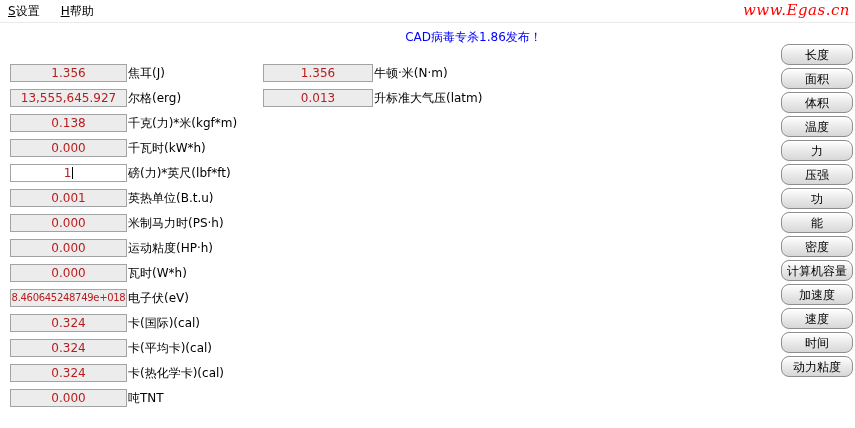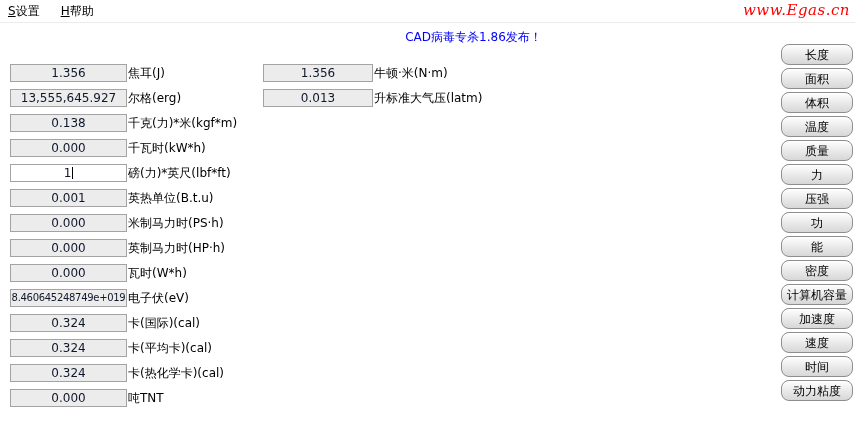--- a/index.html
+++ b/index.html
@@ -39,21 +39,21 @@
 
   
   .col { position:absolute; top:64px; }
   .col-left { left:10px; }
   .col-mid  { left:263px; }
   .row { height:25px; display:flex; align-items:flex-start; }
   .field {
     width:117px; height:18px;
     border:1px solid #a3a3a3;
     background:#ececec;
-    color:#0f172a;
+    color:#b91c1c;
     text-align:center;
     line-height:16px;
     white-space:nowrap; overflow:hidden;
   }
   .col-mid .field { width:110px; }
   .field.active { background:#ffffff; }
   .field.compact { font-size:10px; letter-spacing:-0.3px; }
   .caret {
     display:inline-block; width:1px; height:12px;
     background:#000; vertical-align:-2px; margin-left:1px;
@@ -108,28 +108,28 @@
   <div class="row">
     <div class="field">0.001</div>
     <div class="lbl">英热单位(B.t.u)</div>
   </div>
   <div class="row">
     <div class="field">0.000</div>
     <div class="lbl">米制马力时(PS·h)</div>
   </div>
   <div class="row">
     <div class="field">0.000</div>
-    <div class="lbl">英制马力时(HP·h)</div>
+    <div class="lbl">运动粘度(HP·h)</div>
   </div>
   <div class="row">
     <div class="field">0.000</div>
     <div class="lbl">瓦时(W*h)</div>
   </div>
   <div class="row">
-    <div class="field compact">8.460645248749e+019</div>
+    <div class="field compact">8.460645248749e+018</div>
     <div class="lbl">电子伏(eV)</div>
   </div>
   <div class="row">
     <div class="field">0.324</div>
     <div class="lbl">卡(国际)(cal)</div>
   </div>
   <div class="row">
     <div class="field">0.324</div>
     <div class="lbl">卡(平均卡)(cal)</div>
   </div>
@@ -152,21 +152,20 @@
     <div class="field">0.013</div>
     <div class="lbl">升标准大气压(latm)</div>
   </div>
 </div>
 
 <div class="btn-col">
   <button class="btn">长度</button>
   <button class="btn">面积</button>
   <button class="btn">体积</button>
   <button class="btn">温度</button>
-  <button class="btn">质量</button>
   <button class="btn">力</button>
   <button class="btn">压强</button>
   <button class="btn">功</button>
   <button class="btn">能</button>
   <button class="btn">密度</button>
   <button class="btn">计算机容量</button>
   <button class="btn">加速度</button>
   <button class="btn">速度</button>
   <button class="btn">时间</button>
   <button class="btn">动力粘度</button>

